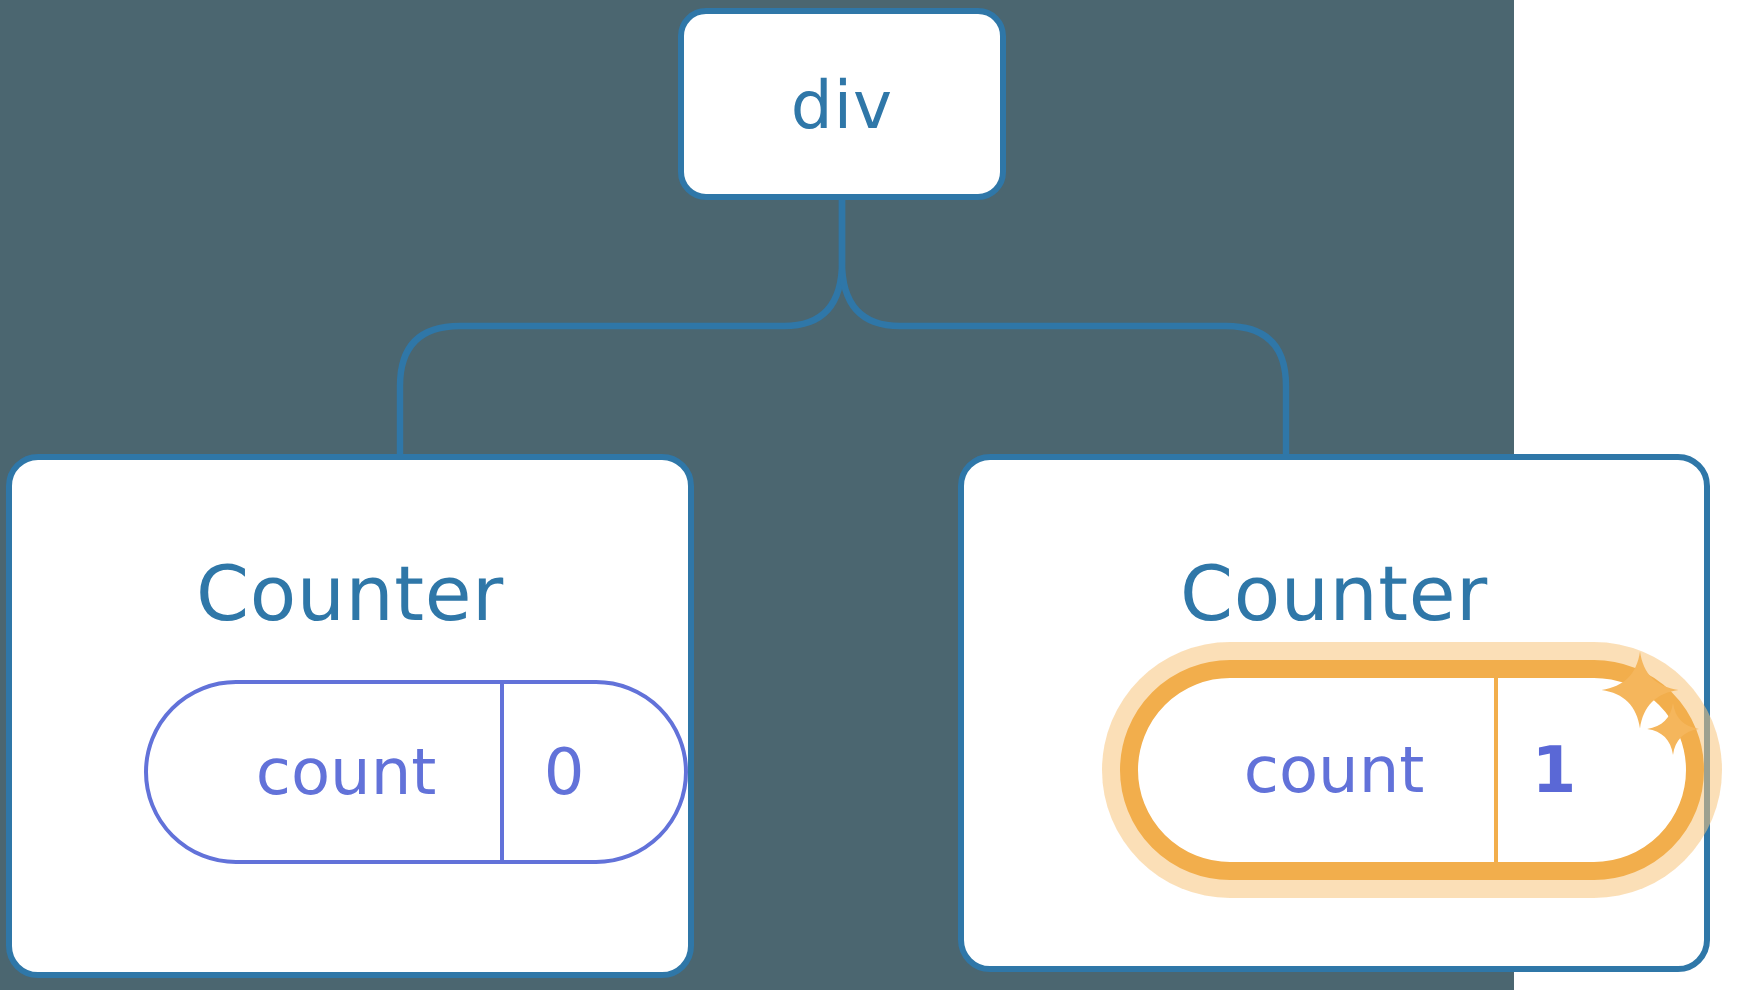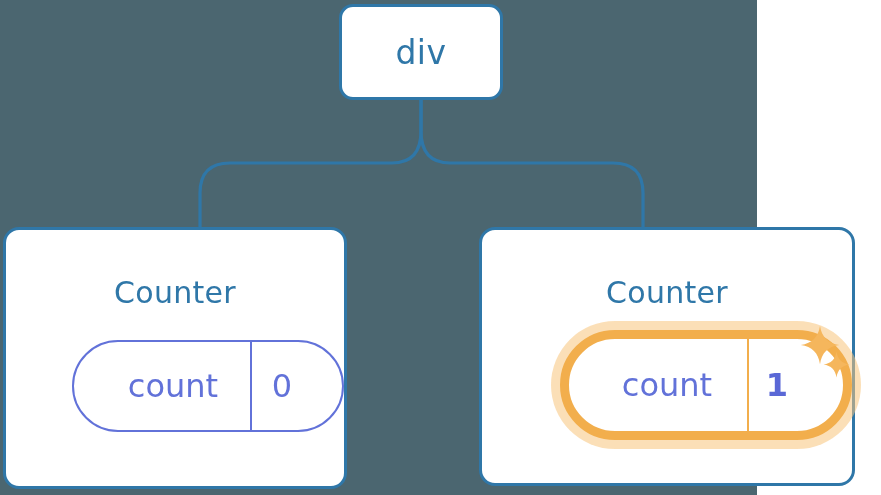--- a/index.html
+++ b/index.html
@@ -70,21 +70,21 @@
     top: 227px;
     width: 376px;
     height: 259px;
   }
   .card-title {
     position: absolute;
     left: 0;
     right: 0;
     top: 48px;
     text-align: center;
-    font-size: 30px;
+    font-size: 38px;
     color: #2f77a8;
     line-height: 1;
     letter-spacing: 0.3px;
   }
 
   
   .pill-wrap {
     position: absolute;
     left: 0;
     right: 0;

